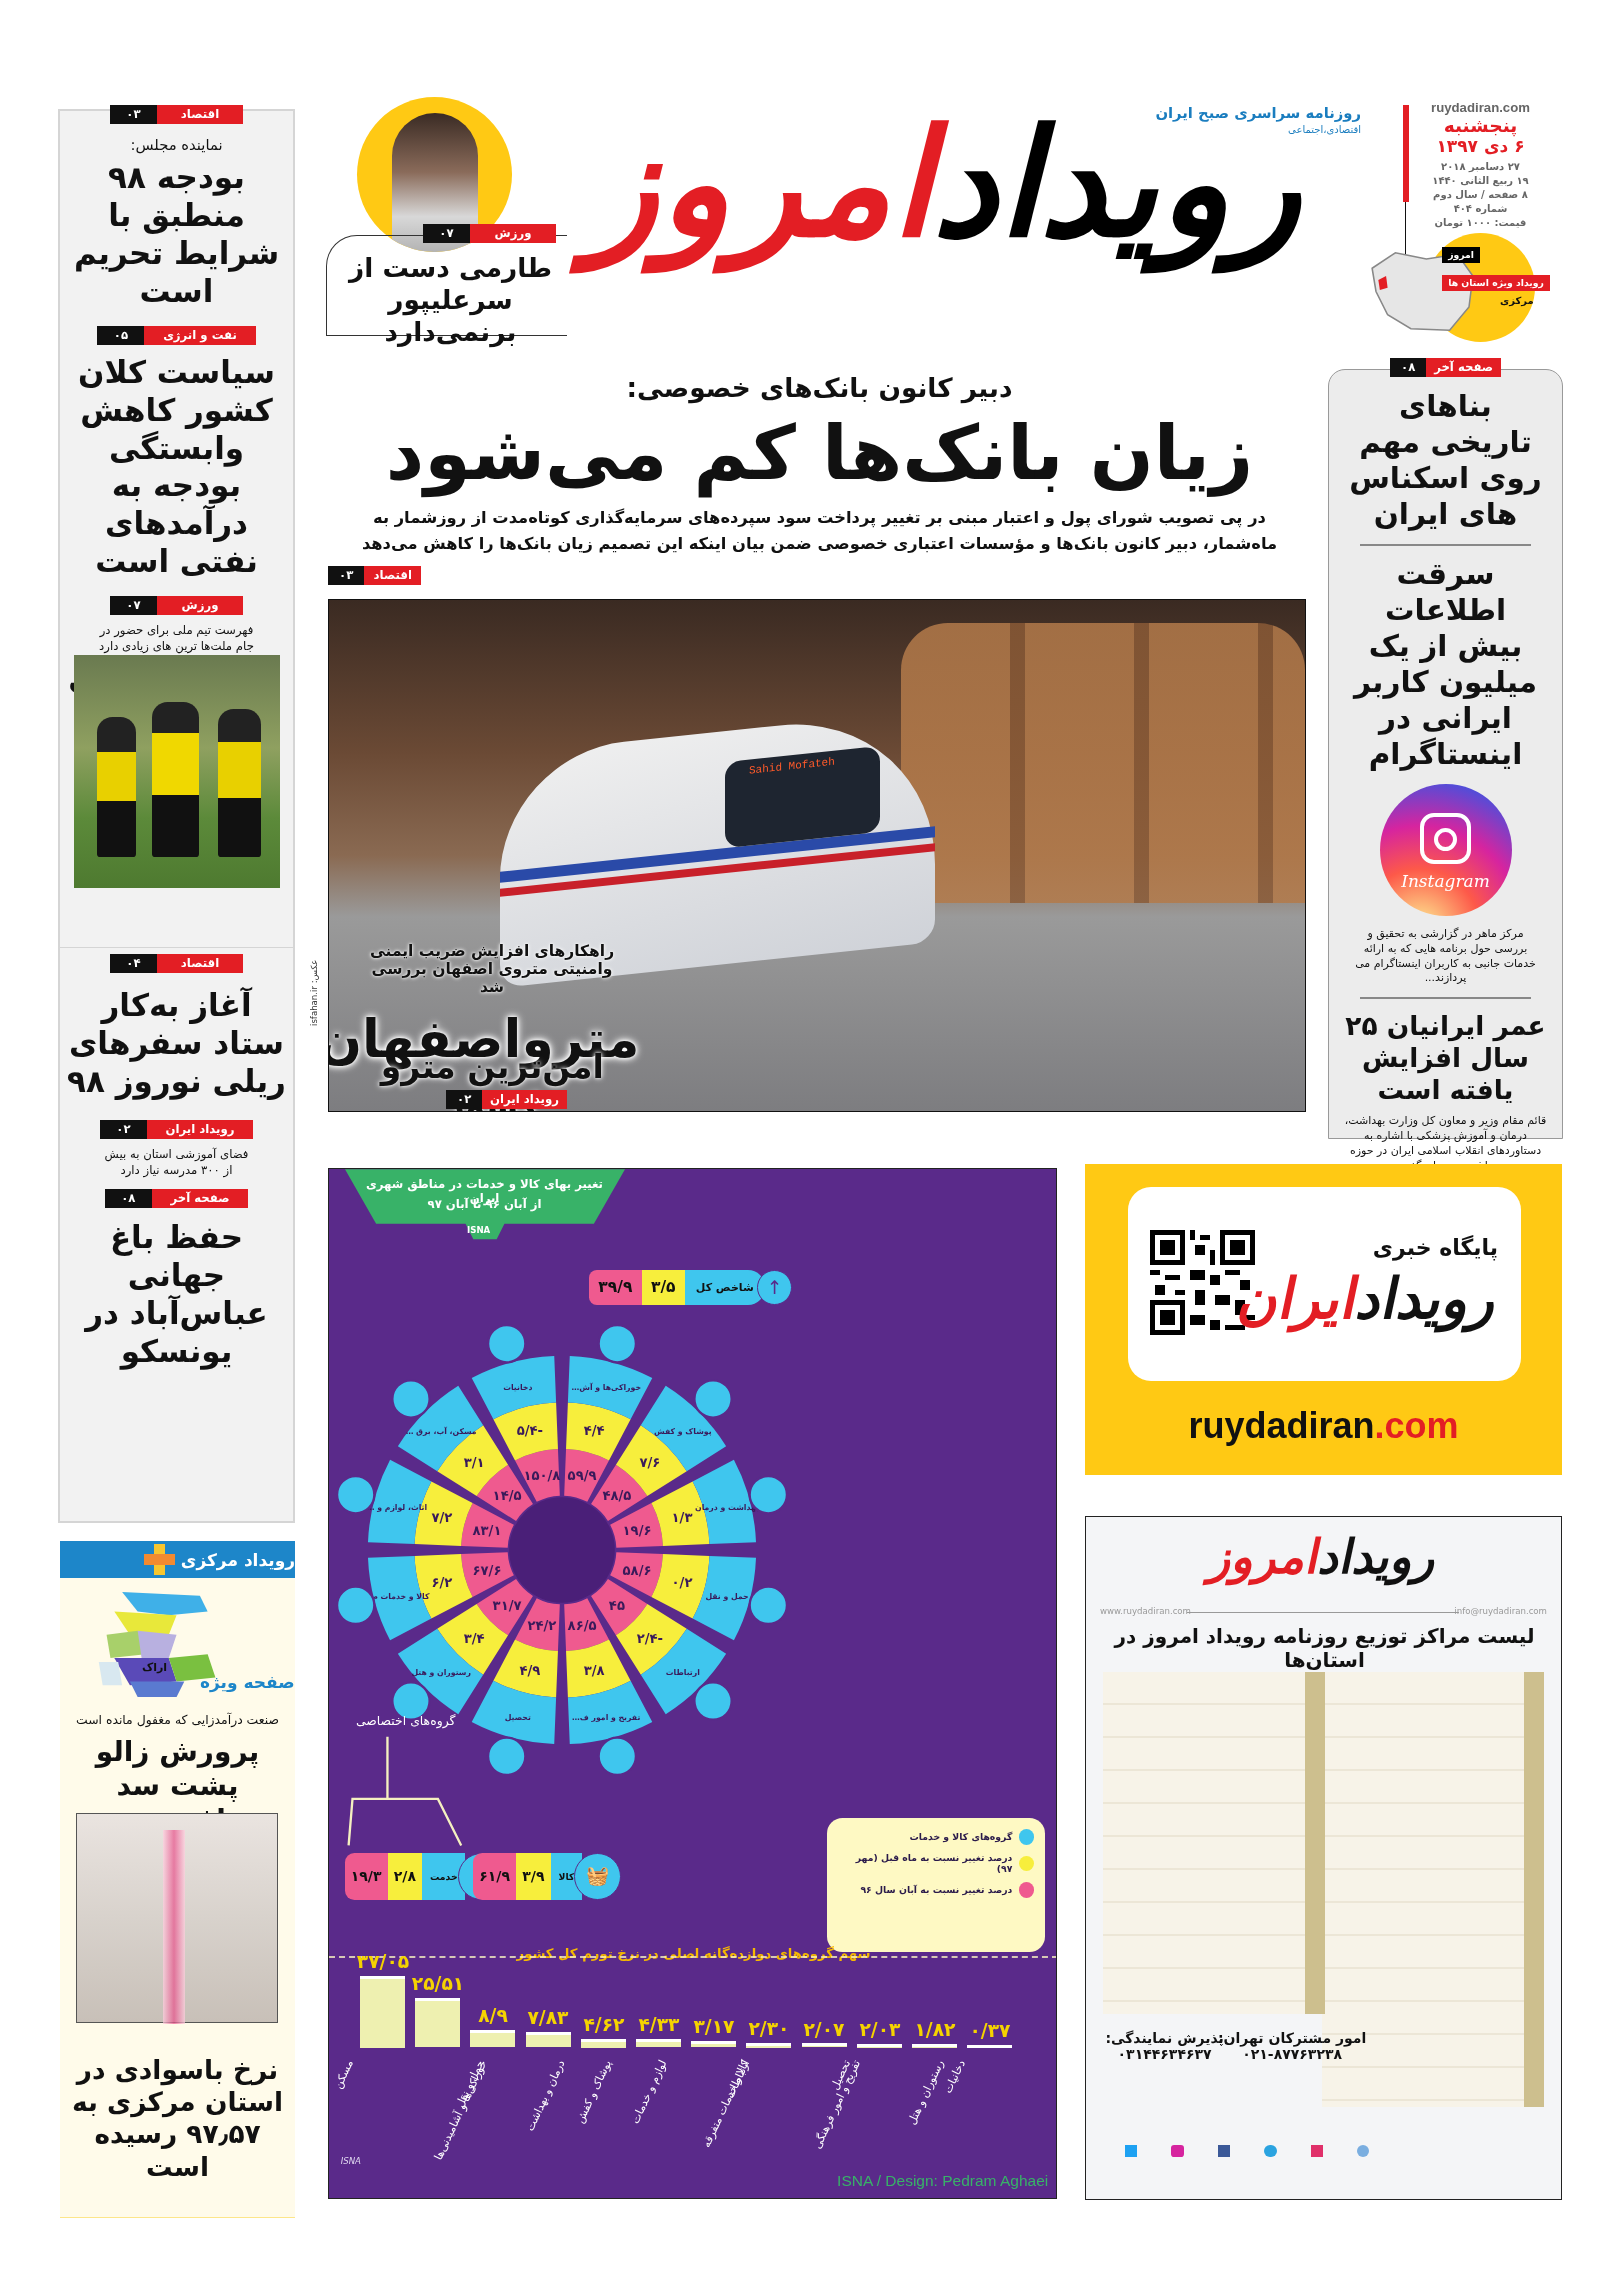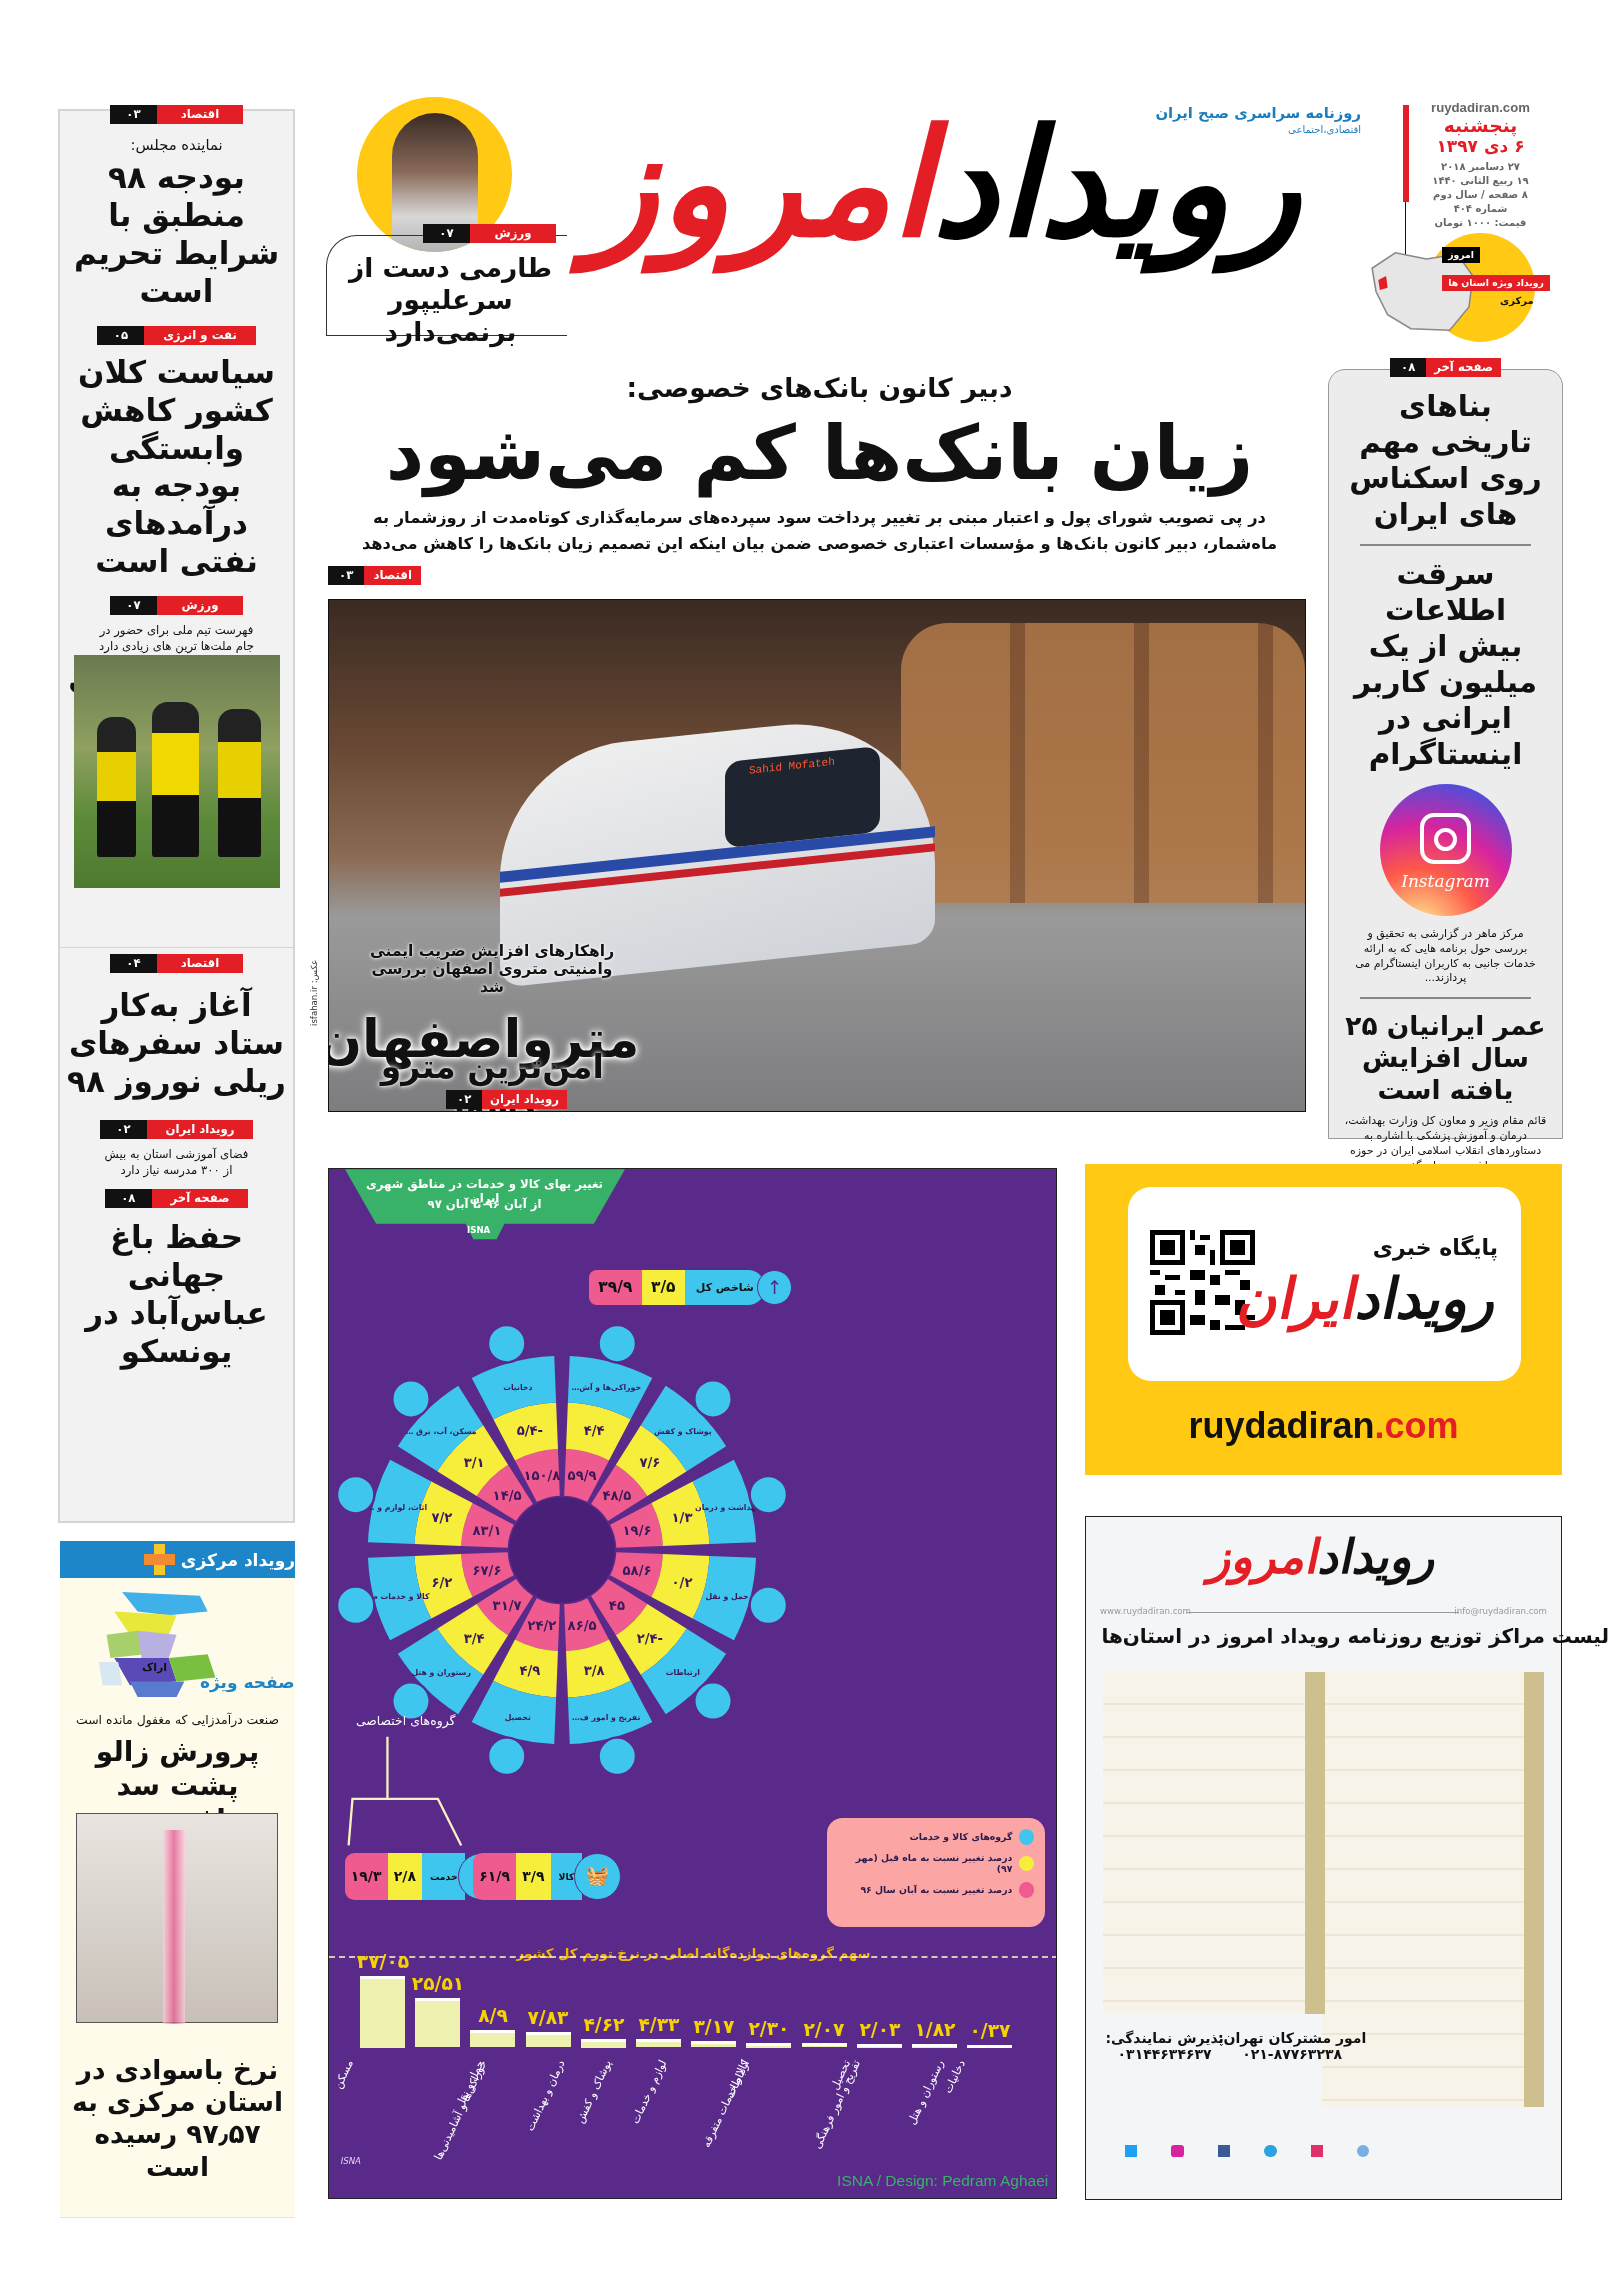--- a/index.html
+++ b/index.html
@@ -244,21 +244,21 @@
   </div>
 </div>
 
 <div class="abs" style="left:1085px;top:1516px;width:477px;height:684px;background:#f4f5f7;border:1.6px solid #222;">
   <div class="abs" style="left:0;top:11.7px;width:477px;text-align:center;font-size:47px;font-weight:bold;font-family:'DejaVu Serif',serif;transform:skewX(-12deg)">
     <span style="color:#111">رویداد</span><span style="color:#e31e24">امروز</span>
   </div>
   <div class="abs" style="left:14px;top:89px;font-size:8.6px;color:#999;direction:ltr">www.ruydadiran.com</div>
   <div class="abs" style="right:14px;top:89px;font-size:8.6px;color:#999;direction:ltr">info@ruydadiran.com</div>
   <div class="abs" style="left:101px;top:95px;width:272px;height:0.8px;background:#999"></div>
-  <div class="abs" style="left:0;top:107px;width:523px;font-size:20px;font-weight:bold">لیست مراکز توزیع روزنامه رویداد امروز در استان‌ها</div>
+  <div class="abs" style="left:0;top:107px;width:477px;text-align:center;font-size:20px;font-weight:bold">لیست مراکز توزیع روزنامه رویداد امروز در استان‌ها</div>
   <div class="abs" style="right:17px;top:155px;width:222px;height:435px;background:repeating-linear-gradient(180deg,#f7f3e8 0 31px,#ece6d6 31px 33px);border-right:20px solid #cdbf8e"></div>
   <div class="abs" style="left:17px;top:155px;width:222px;height:342px;background:repeating-linear-gradient(180deg,#f7f3e8 0 31px,#ece6d6 31px 33px);border-right:20px solid #cdbf8e"></div>
   <div class="abs" style="left:132px;top:513px;text-align:center;font-weight:bold">
     <div style="font-size:14px">امور مشترکان تهران:</div>
     <div style="font-size:14px">۰۲۱-۸۷۷۶۳۲۳۸</div>
   </div>
   <div class="abs" style="left:19.4px;top:513px;text-align:center;font-weight:bold">
     <div style="font-size:14px">پذیرش نمایندگی:</div>
     <div style="font-size:14px">۰۳۱۴۴۶۳۴۶۳۷</div>
   </div>
@@ -385,21 +385,21 @@
     <span style="background:#ef5a8f;border-radius:9.3px 0 0 9.3px;padding:0 6.2px;line-height:47px;font-weight:bold;font-size:14px">۶۱/۹</span>
     <span style="background:#f7ee3c;padding:0 6.2px;line-height:47px;font-weight:bold;font-size:14px">۳/۹</span>
     <span style="background:#3fc6ee;padding:0 7.8px;line-height:47px;font-weight:bold;font-size:9.3px">کالا</span>
     <span style="width:47px;height:47px;border-radius:50%;background:#3fc6ee;border:1.6px solid #5a2a8a;margin-left:-7.8px;text-align:center;line-height:44px;font-size:18.7px;color:#5a2a8a">🧺</span>
   </div>
   <div class="abs" style="left:27px;top:544px;color:#fff;font-weight:normal;font-size:12.4px">گروه‌های اختصاصی</div>
   <svg class="abs" style="left:0;top:560px" width="311" height="132" viewBox="0 0 400 170">
       <path d="M75 10 V90 M75 90 H140 L170 150 M75 90 H30 L25 150" stroke="#f5f0c0" stroke-width="3" fill="none"></path>
     </svg>
 
-  <div class="abs" style="left:498px;top:649px;width:218px;height:109px;background:#fca5a5;border-radius:15.5px;padding:11px">
+  <div class="abs" style="left:498px;top:649px;width:218px;height:134px;background:#fef9c3;border-radius:15.5px;padding:11px">
     <div style="display:flex;align-items:center;gap:6.2px;margin-bottom:7.8px">
         <span style="width:15.5px;height:15.5px;border-radius:50%;background:#3fc6ee;flex:none"></span>
         <span style="font-size:9.3px;font-weight:bold;color:#2a1a4a">گروه‌های کالا و خدمات</span>
       </div>
     <div style="display:flex;align-items:center;gap:6.2px;margin-bottom:7.8px">
         <span style="width:15.5px;height:15.5px;border-radius:50%;background:#f7ee3c;flex:none"></span>
         <span style="font-size:9.3px;font-weight:bold;color:#2a1a4a">درصد تغییر نسبت به ماه قبل (مهر ۹۷)</span>
       </div>
     <div style="display:flex;align-items:center;gap:6.2px">
         <span style="width:15.5px;height:15.5px;border-radius:50%;background:#ef5a8f;flex:none"></span>

